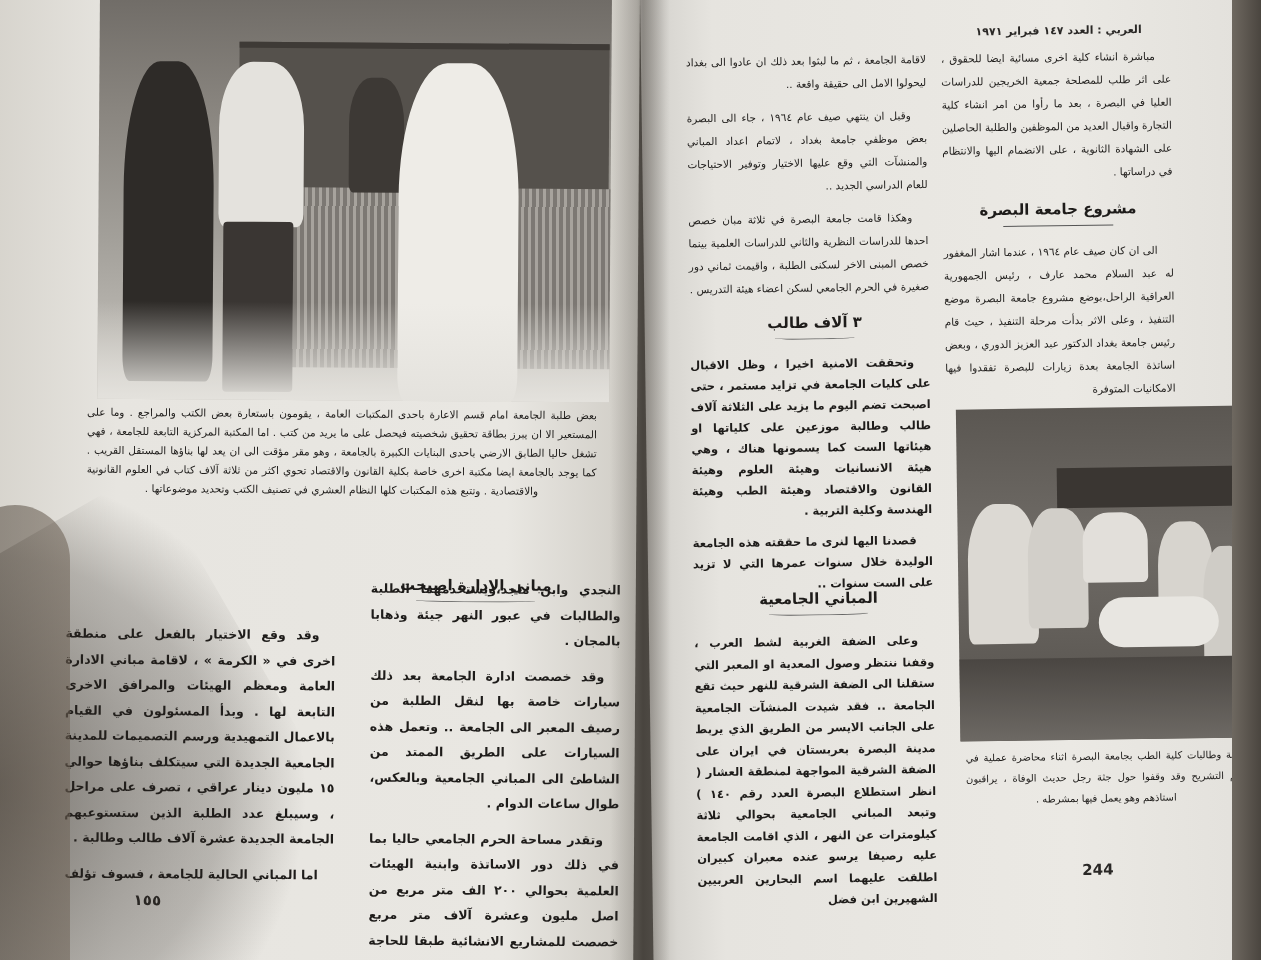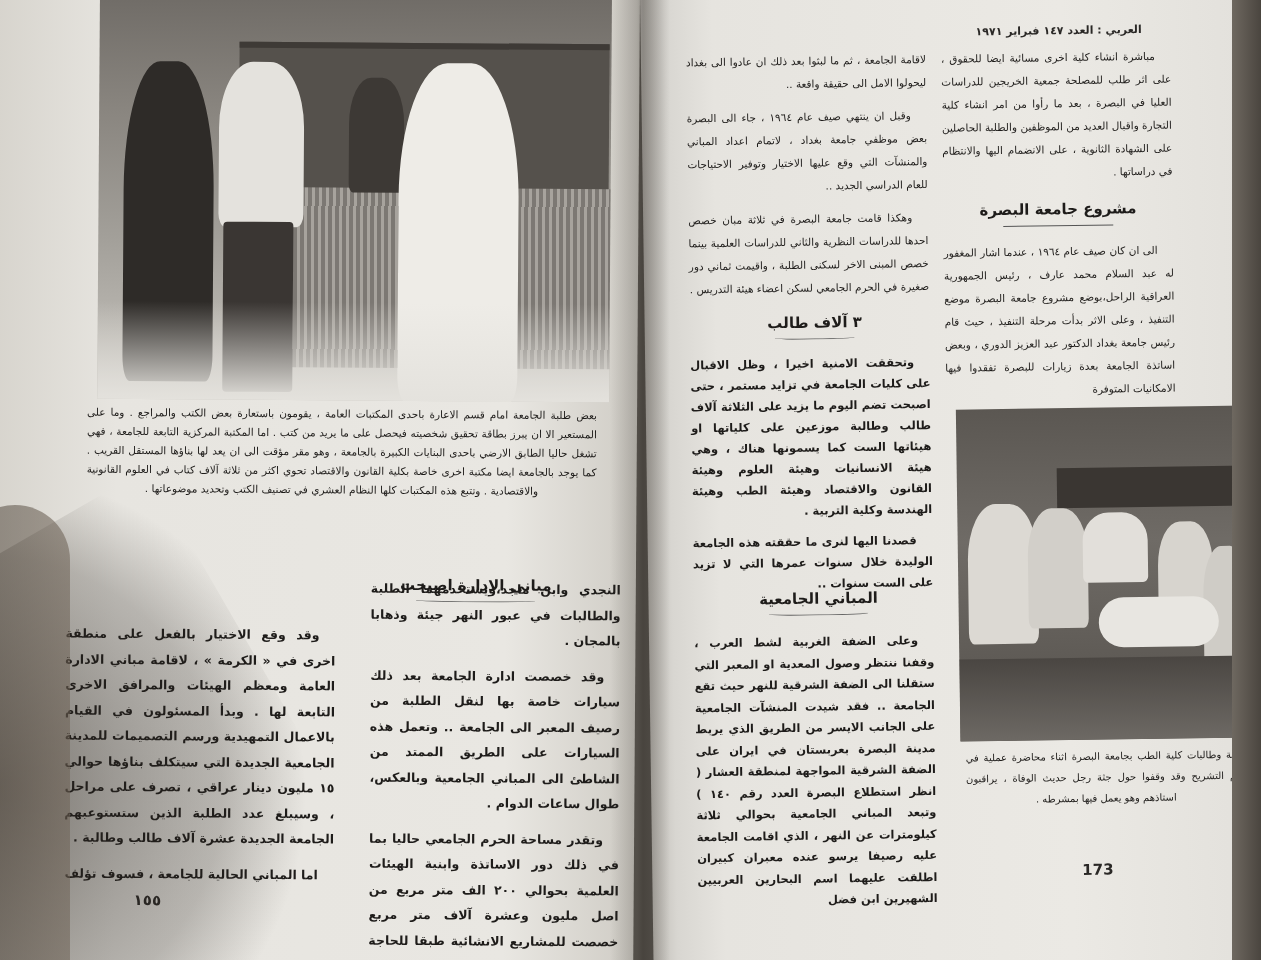--- a/index.html
+++ b/index.html
@@ -116,20 +116,20 @@
       <div class="fig" style="left:70px;top:100px;width:60px;height:120px;background:#d2cfc9;"></div>
       <div class="fig" style="left:125px;top:105px;width:65px;height:70px;background:#e2dfda;"></div>
       <div class="fig" style="left:200px;top:115px;width:55px;height:110px;background:#d7d4ce;"></div>
       <div class="fig" style="left:245px;top:140px;width:45px;height:120px;background:#cfccc6;"></div>
       <div style="position:absolute;left:140px;top:190px;width:120px;height:50px;background:#e8e6e1;border-radius:30px;"></div>
       <div style="position:absolute;left:0;top:250px;width:290px;height:82px;background:linear-gradient(180deg,#4a4642,#6d6964);"></div>
     </div>
 
     <div class="col rtl" style="left:315px;top:758px;width:280px;font-size:10px;line-height:21px;text-align-last:center;">طلبة وطالبات كلية الطب بجامعة البصرة اثناء محاضرة عملية في علم التشريح وقد وقفوا حول جثة رجل حديث الوفاة ، يراقبون استاذهم وهو يعمل فيها بمشرطه .</div>
 
-    <div class="pagenum" style="left:430px;top:873px;">173</div>
+    <div class="pagenum" style="left:430px;top:873px;">244</div>
   </div>
 
   <div class="gutter"></div>
   <div class="edge-right"></div>
   <div class="shadow-thumb"></div>
   <div class="finger"></div>
 </div>
 
 </body></html>

